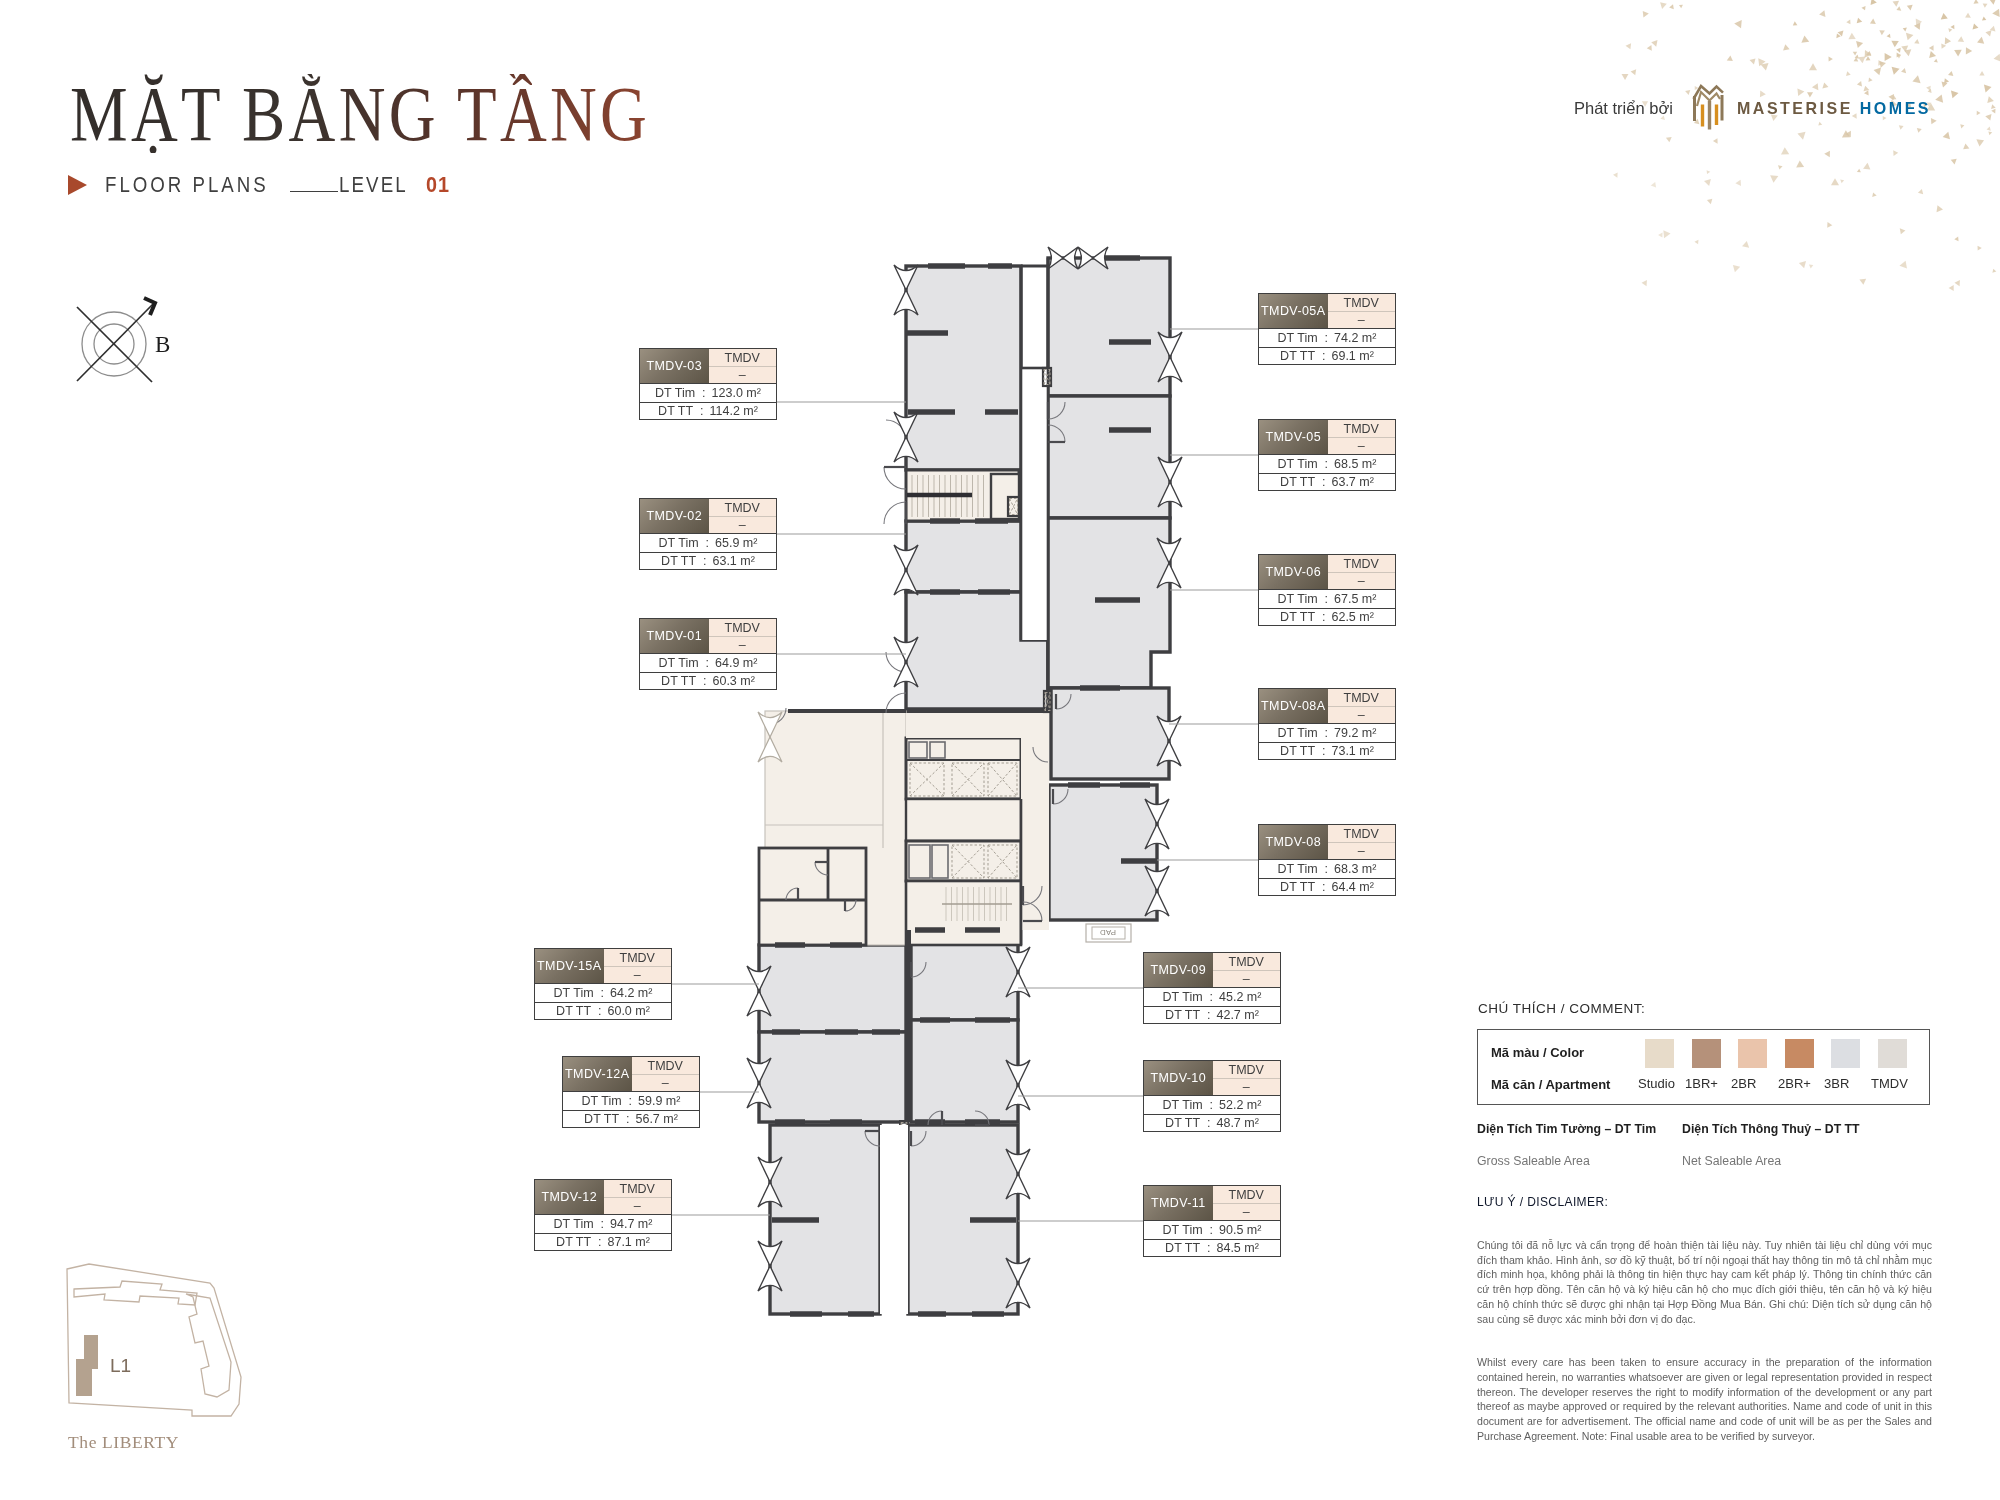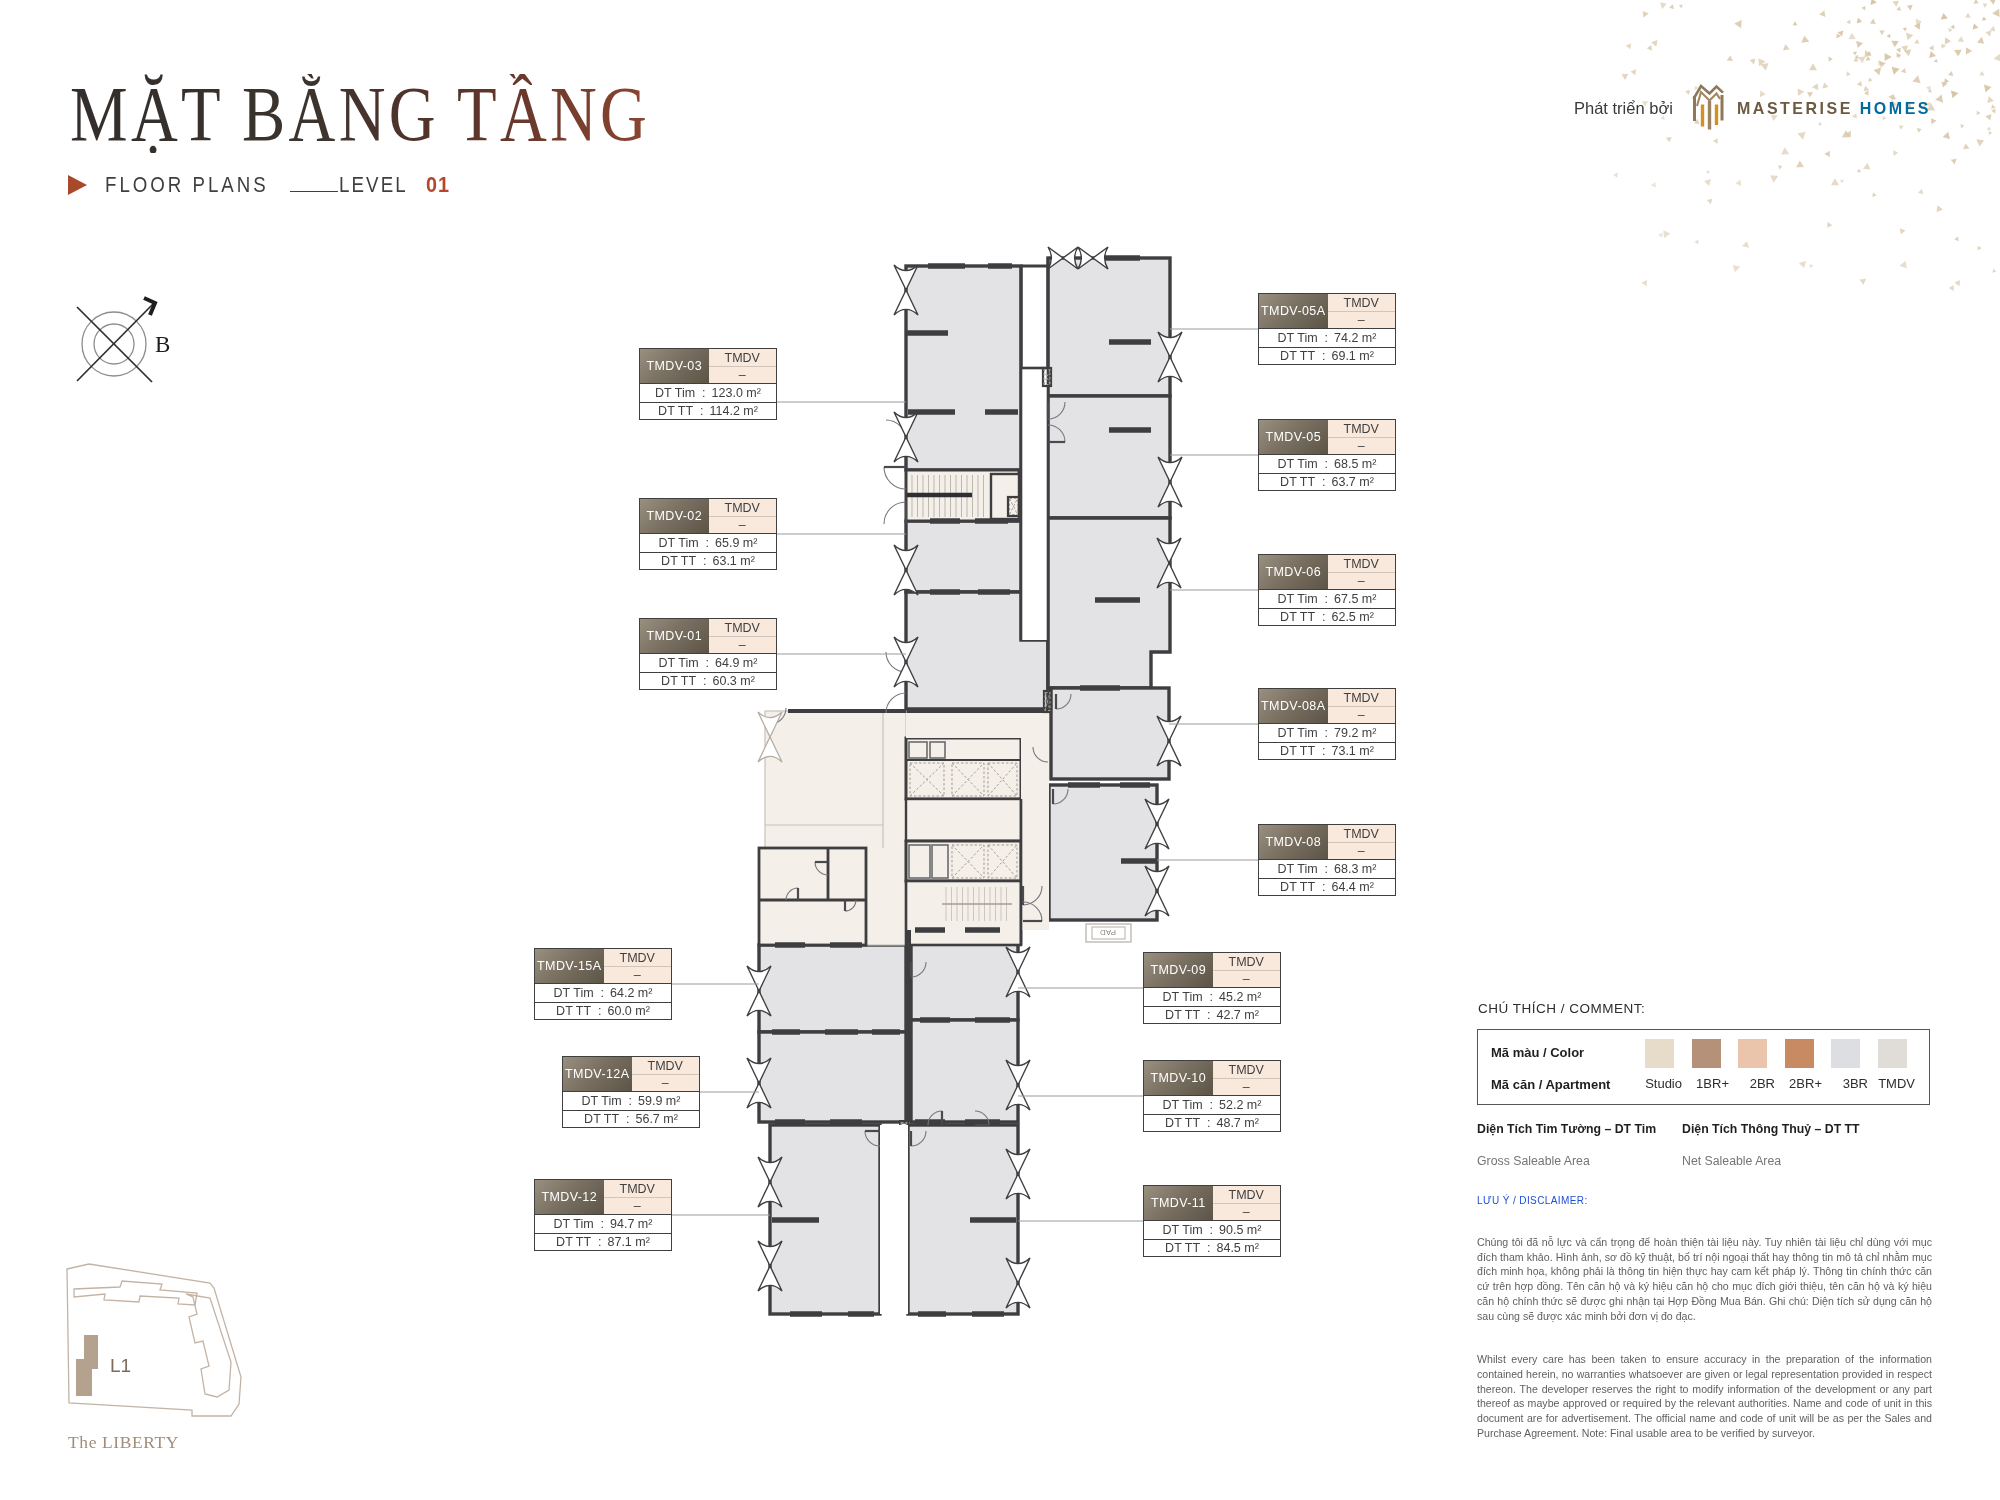--- a/index.html
+++ b/index.html
@@ -21,26 +21,26 @@
 .uhr .t1{height:17.5px;border-bottom:1px solid #cfc5bb;line-height:18px}
 .uhr .t2{height:17.5px;line-height:16px}
 .ur{height:17.6px;display:flex;align-items:center;justify-content:center;font-size:12.5px;color:#3f3f3f}
 .ur+.ur{border-top:1.2px solid #3f3f3f}
 .ur .k{margin-right:6px}
 #legendhead{position:absolute;left:1478px;top:1001px;font-size:13.5px;letter-spacing:0.5px;color:#2d2d2d}
 #legendbox{position:absolute;left:1477px;top:1029px;width:453px;height:76px;border:1.2px solid #555}
 #legendbox .r1{position:absolute;left:13px;top:15px;font-size:13px;font-weight:bold;color:#1f1f1f}
 #legendbox .r2{position:absolute;left:13px;top:47px;font-size:13px;font-weight:bold;color:#1f1f1f}
 .sw{position:absolute;top:9px;width:29px;height:29px}
-.swl{position:absolute;top:46px;font-size:13px;color:#2d2d2d;text-align:right;width:44px}
+.swl{position:absolute;top:46px;font-size:13px;color:#2d2d2d;text-align:left;width:44px}
 #areas{position:absolute;left:1477px;top:1122px;width:470px}
 #areas .b{font-size:12.3px;font-weight:bold;color:#1f1f1f}
 #areas .g{font-size:12.3px;color:#757575;margin-top:18px}
 #disc{position:absolute;left:1477px;top:1195px;width:455px;color:#5a5a5a}
-#disc h3{font-size:10px;letter-spacing:0.4px;color:#1d4ed8;font-weight:normal}
+#disc h3{font-size:12px;letter-spacing:0.4px;color:#0f172a;font-weight:normal}
 #disc p{font-size:10.6px;line-height:14.7px;text-align:justify;margin-top:29px;color:#5f5f5f}
 #liberty{position:absolute;left:68px;top:1432px;font-family:"Liberation Serif",serif;font-size:17.5px;color:#a28d7b;letter-spacing:0.6px}
 </style></head>
 <body>
 <div class="abs" style="left:0;top:0"><svg width="2000" height="1500" viewBox="0 0 2000 1500">
       <path d="M0,-2.4357433974787828 L2.1190967558065408,1.2178716987393914 L-2.1190967558065408,1.2178716987393914 Z" transform="translate(1905,29) rotate(291)" fill="#d8c5a6" opacity="0.93"></path>
 <path d="M0,-2.239001916068973 L1.9479316669800066,1.1195009580344866 L-1.9479316669800066,1.1195009580344866 Z" transform="translate(1842,181) rotate(190)" fill="#d8c5a6" opacity="0.58"></path>
 <path d="M0,-3.4062295991805396 L2.9634197512870695,1.7031147995902698 L-2.9634197512870695,1.7031147995902698 Z" transform="translate(1634,72) rotate(159)" fill="#d8c5a6" opacity="0.73"></path>
 <path d="M0,-4.793906121204019 L4.170698325447496,2.3969530606020095 L-4.170698325447496,2.3969530606020095 Z" transform="translate(1846,135) rotate(358)" fill="#d8c5a6" opacity="0.82"></path>
 <path d="M0,-2.9515038630169257 L2.5678083608247255,1.4757519315084628 L-2.5678083608247255,1.4757519315084628 Z" transform="translate(1867,93) rotate(25)" fill="#d8c5a6" opacity="0.86"></path>

